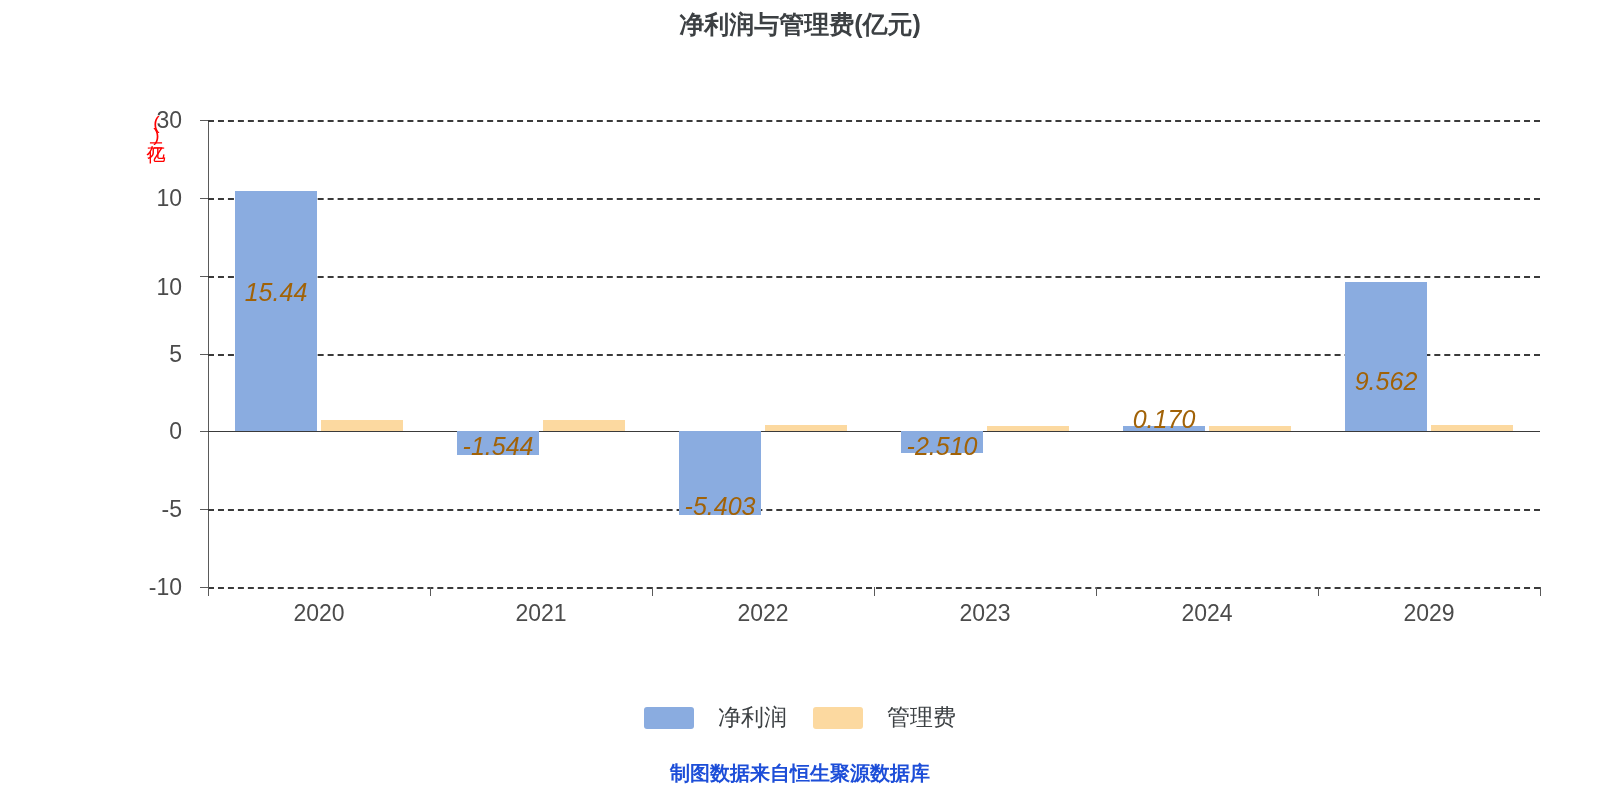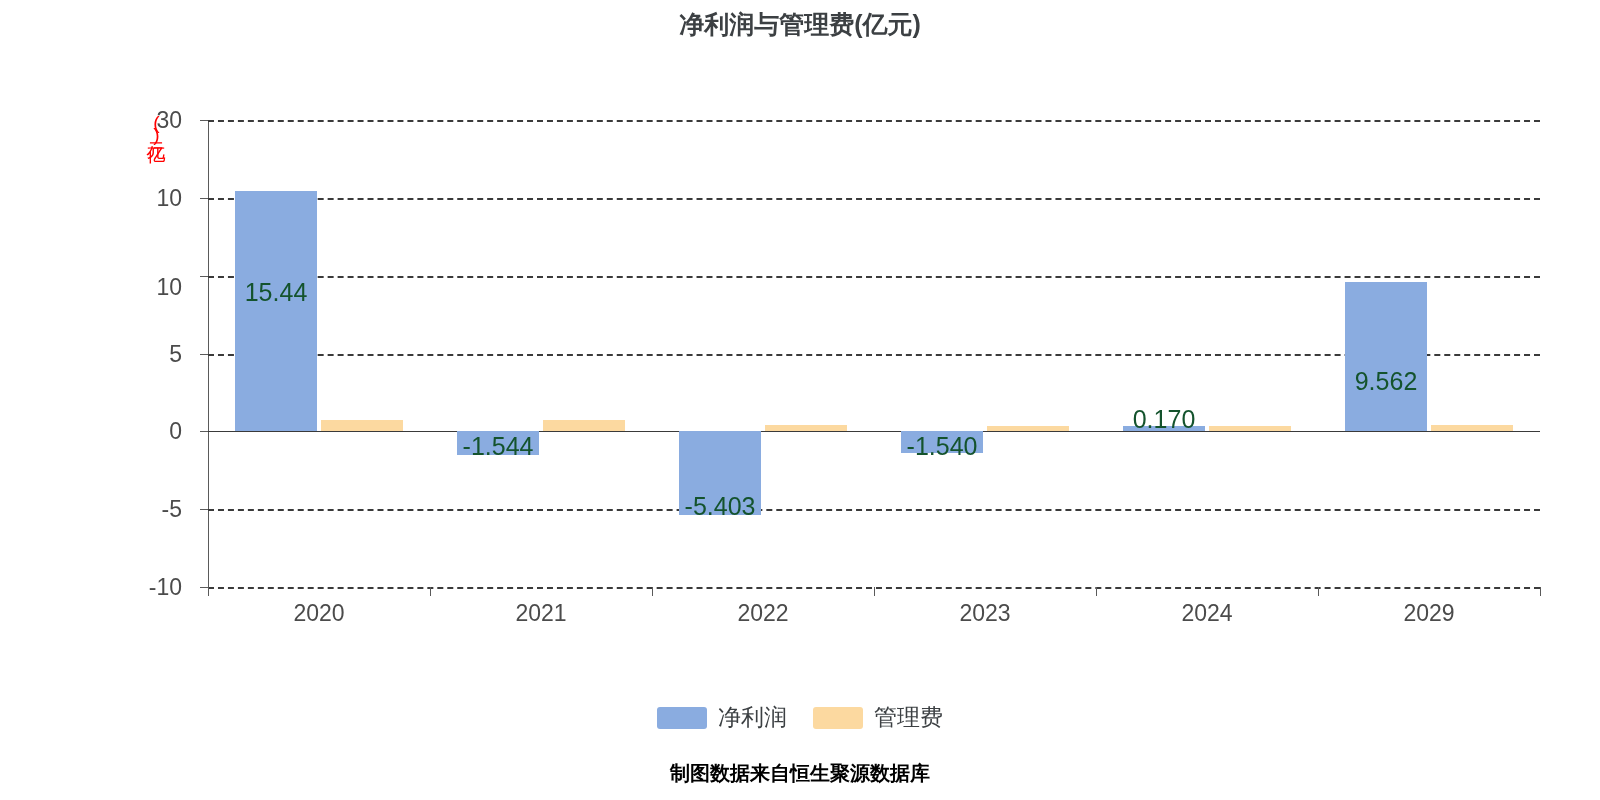--- a/index.html
+++ b/index.html
@@ -119,41 +119,42 @@
     background: #8aace0;
   }
   .bar.mgmt {
     background: #fcd9a0;
   }
 
   
   .value-label {
     position: absolute;
     font-size: 25px;
-    color: #14532d;
+    color: #a16207;
     white-space: nowrap;
     transform: translate(-50%, -50%);
     text-align: left;
+    font-style: italic;
   }
 
   
   .legend {
     position: absolute;
     left: 0;
     top: 702px;
     width: 1600px;
     display: flex;
     justify-content: center;
     align-items: center;
     gap: 26px;
   }
   .legend-item {
     display: flex;
     align-items: center;
-    gap: 11px;
+    gap: 24px;
   }
   .legend-swatch {
     width: 50px;
     height: 22px;
     border-radius: 3px;
   }
   .legend-swatch.net { background: #8aace0; }
   .legend-swatch.mgmt { background: #fcd9a0; }
   .legend-text {
     font-size: 23px;
@@ -162,21 +163,21 @@
 
   
   .footer-note {
     position: absolute;
     left: 0;
     top: 760px;
     width: 1600px;
     text-align: center;
     font-size: 20px;
     font-weight: bold;
-    color: #000000;
+    color: #1d4ed8;
     letter-spacing: 0px;
   }
 </style>
 </head>
 <body>
 
 <div id="chart-root">
 
   <div class="chart-title">净利润与管理费(亿元)</div>
 
@@ -239,21 +240,21 @@
       <div class="bar mgmt" title="管理费 2021: 0.72" style="left: 543px; top: 420.125px; width: 82px; height: 11.208px;"></div>
       <div class="bar mgmt" title="管理费 2022: 0.42" style="left: 765px; top: 424.795px; width: 82px; height: 6.538px;"></div>
       <div class="bar mgmt" title="管理费 2023: 0.33" style="left: 987px; top: 426.196px; width: 82px; height: 5.137px;"></div>
       <div class="bar mgmt" title="管理费 2024: 0.35" style="left: 1209px; top: 425.885px; width: 82px; height: 5.44833px;"></div>
       <div class="bar mgmt" title="管理费 2025: 0.38" style="left: 1431px; top: 425.418px; width: 82px; height: 5.91533px;"></div>
     </div>
   <div id="valuelabels">
       <div class="value-label" style="left: 276px; top: 291.931px;">15.44</div>
       <div class="value-label" style="left: 498px; top: 446.333px;">-1.544</div>
       <div class="value-label" style="left: 720px; top: 470.022px; margin-top: 36px;">-5.403</div>
-      <div class="value-label" style="left: 942px; top: 446.333px;">-1.540</div>
+      <div class="value-label" style="left: 942px; top: 446.333px;">-2.510</div>
       <div class="value-label" style="left: 1164px; top: 419.333px;">0.170</div>
       <div class="value-label" style="left: 1386px; top: 345.001px; margin-top: 36px;">9.562</div>
     </div>
 
   <div class="legend" id="legend">
       <div class="legend-item">
         <span class="legend-swatch net"></span>
         <span class="legend-text">净利润</span>
       </div>
       <div class="legend-item">

